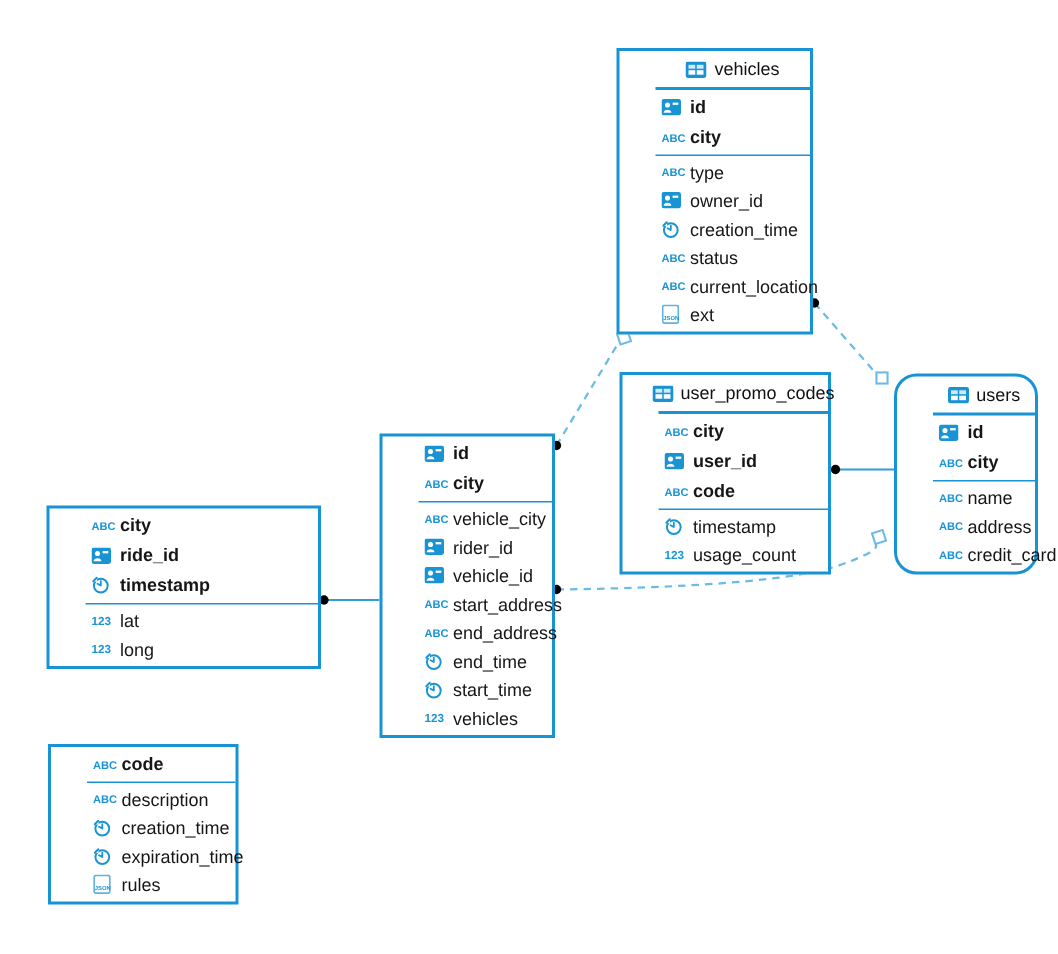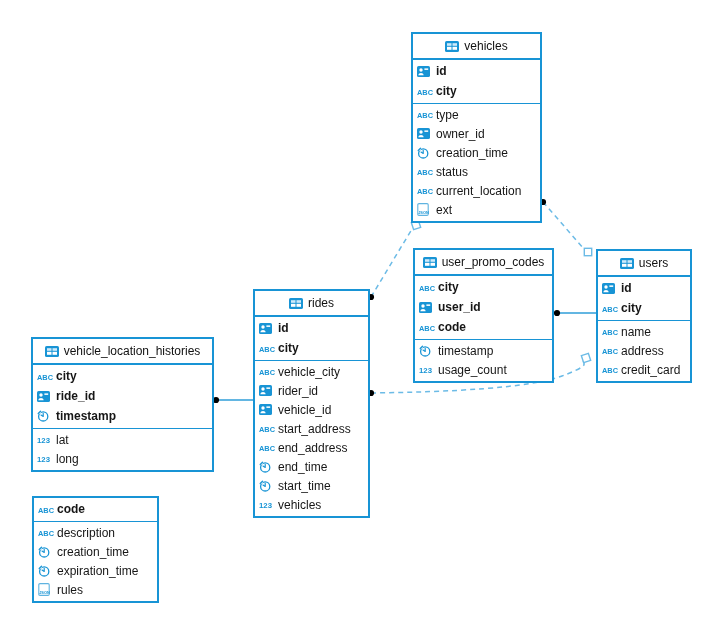--- a/index.html
+++ b/index.html
@@ -1,19 +1,19 @@
 <!DOCTYPE html>
 <html><head>
 <meta charset="utf-8">
 <style>
   html,body{margin:0;padding:0;background:#ffffff;}
   body{width:705px;height:636px;position:relative;font-family:"Liberation Sans",sans-serif;}
   #canvas{position:absolute;left:0;top:0;width:705px;height:636px;background:#fff;overflow:hidden;}
   #connector-layer{position:absolute;left:0;top:0;width:705px;height:636px;z-index:1;}
-  .table{position:absolute;background:#fff;border:2px solid #1894d5;box-sizing:border-box;z-index:2;}
+  .table{position:absolute;background:#fff;border:2px solid #1894d5;box-sizing:border-box;z-index:2;padding-left:24px;}
   .thead{height:24px;display:flex;align-items:center;justify-content:center;gap:5px;
          border-bottom:2px solid #1894d5;color:#111;font-size:12px;}
   .thead .ticon{display:flex;align-items:center;}
   .rows{display:block;}
   .field-rows{border-top:1.5px solid #1894d5;padding:1px 0 2px 0;}
   .pk-rows{padding:1px 0 2px 0;}
   .row{display:flex;align-items:center;height:19px;padding:0 3px 0 4px;font-size:12px;color:#161616;white-space:nowrap;text-align:right;}
   .row.pk{font-weight:bold;height:20px;}
   .row .cicon{width:19px;min-width:19px;display:flex;align-items:center;justify-content:flex-start;}
   .row .clabel{overflow:visible;}
@@ -192,21 +192,21 @@
         <div class="row">
           <span class="cicon">
             <svg width="16" height="9" viewBox="0 0 16 9">
               <text x="0" y="7.6" font-size="7.8" font-weight="bold" fill="#1894d5" font-family="Liberation Sans, sans-serif">123</text>
             </svg>
           </span>
           <span class="clabel">usage_count</span>
         </div>
       </div>
     </div>
-    <div class="table" style="left: 596px; top: 249px; width: 96px;">
+    <div class="table" style="left: 596px; top: 249px; width: 96px; border-radius: 15px;">
       <div class="thead">
         <span class="ticon">
           <svg width="14" height="11" viewBox="0 0 14 11">
             <rect x="0" y="0" width="14" height="11" rx="1.6" fill="#1894d5"></rect>
             <rect x="2" y="2.2" width="4.5" height="2.6" fill="#cfeafb"></rect>
             <rect x="7.5" y="2.2" width="4.5" height="2.6" fill="#cfeafb"></rect>
             <rect x="2" y="5.8" width="4.5" height="3" fill="#ffffff"></rect>
             <rect x="7.5" y="5.8" width="4.5" height="3" fill="#ffffff"></rect>
           </svg>
         </span>
@@ -254,32 +254,20 @@
           <span class="cicon">
             <svg width="16" height="9" viewBox="0 0 16 9">
               <text x="0" y="7.6" font-size="7.4" font-weight="bold" fill="#1894d5" font-family="Liberation Sans, sans-serif">ABC</text>
             </svg>
           </span>
           <span class="clabel">credit_card</span>
         </div>
       </div>
     </div>
     <div class="table" style="left: 253px; top: 289px; width: 117px;">
-      <div class="thead">
-        <span class="ticon">
-          <svg width="14" height="11" viewBox="0 0 14 11">
-            <rect x="0" y="0" width="14" height="11" rx="1.6" fill="#1894d5"></rect>
-            <rect x="2" y="2.2" width="4.5" height="2.6" fill="#cfeafb"></rect>
-            <rect x="7.5" y="2.2" width="4.5" height="2.6" fill="#cfeafb"></rect>
-            <rect x="2" y="5.8" width="4.5" height="3" fill="#ffffff"></rect>
-            <rect x="7.5" y="5.8" width="4.5" height="3" fill="#ffffff"></rect>
-          </svg>
-        </span>
-        <span>rides</span>
-      </div>
       <div class="rows pk-rows">
         <div class="row pk">
           <span class="cicon">
             <svg width="13" height="11" viewBox="0 0 13 11">
               <rect x="0" y="0" width="13" height="11" rx="1.6" fill="#1894d5"></rect>
               <rect x="7.4" y="2.4" width="3.8" height="1.5" fill="#ffffff"></rect>
               <circle cx="4" cy="4" r="1.7" fill="#ffffff"></circle>
               <path d="M1.4 9.2 C1.4 6.4 6.6 6.4 6.6 9.2 Z" fill="#ffffff"></path>
             </svg>
           </span>
@@ -367,32 +355,20 @@
           <span class="cicon">
             <svg width="16" height="9" viewBox="0 0 16 9">
               <text x="0" y="7.6" font-size="7.8" font-weight="bold" fill="#1894d5" font-family="Liberation Sans, sans-serif">123</text>
             </svg>
           </span>
           <span class="clabel">vehicles</span>
         </div>
       </div>
     </div>
     <div class="table" style="left: 31px; top: 337px; width: 183px;">
-      <div class="thead">
-        <span class="ticon">
-          <svg width="14" height="11" viewBox="0 0 14 11">
-            <rect x="0" y="0" width="14" height="11" rx="1.6" fill="#1894d5"></rect>
-            <rect x="2" y="2.2" width="4.5" height="2.6" fill="#cfeafb"></rect>
-            <rect x="7.5" y="2.2" width="4.5" height="2.6" fill="#cfeafb"></rect>
-            <rect x="2" y="5.8" width="4.5" height="3" fill="#ffffff"></rect>
-            <rect x="7.5" y="5.8" width="4.5" height="3" fill="#ffffff"></rect>
-          </svg>
-        </span>
-        <span>vehicle_location_histories</span>
-      </div>
       <div class="rows pk-rows">
         <div class="row pk">
           <span class="cicon">
             <svg width="16" height="9" viewBox="0 0 16 9">
               <text x="0" y="7.6" font-size="7.4" font-weight="bold" fill="#1894d5" font-family="Liberation Sans, sans-serif">ABC</text>
             </svg>
           </span>
           <span class="clabel">city</span>
         </div>
         <div class="row pk">

